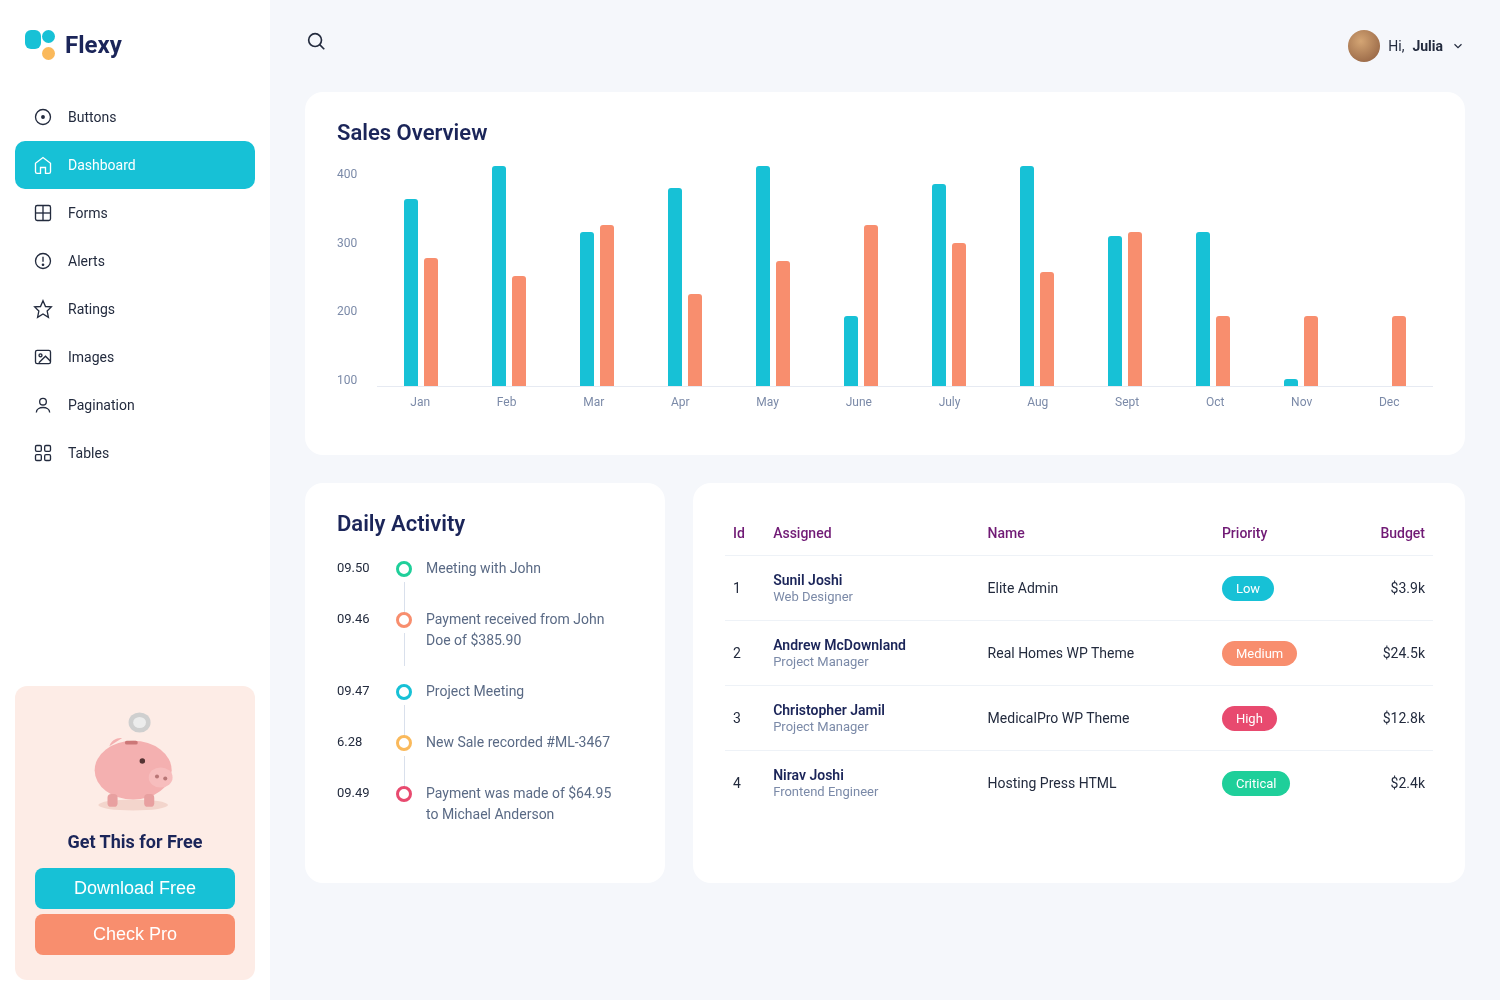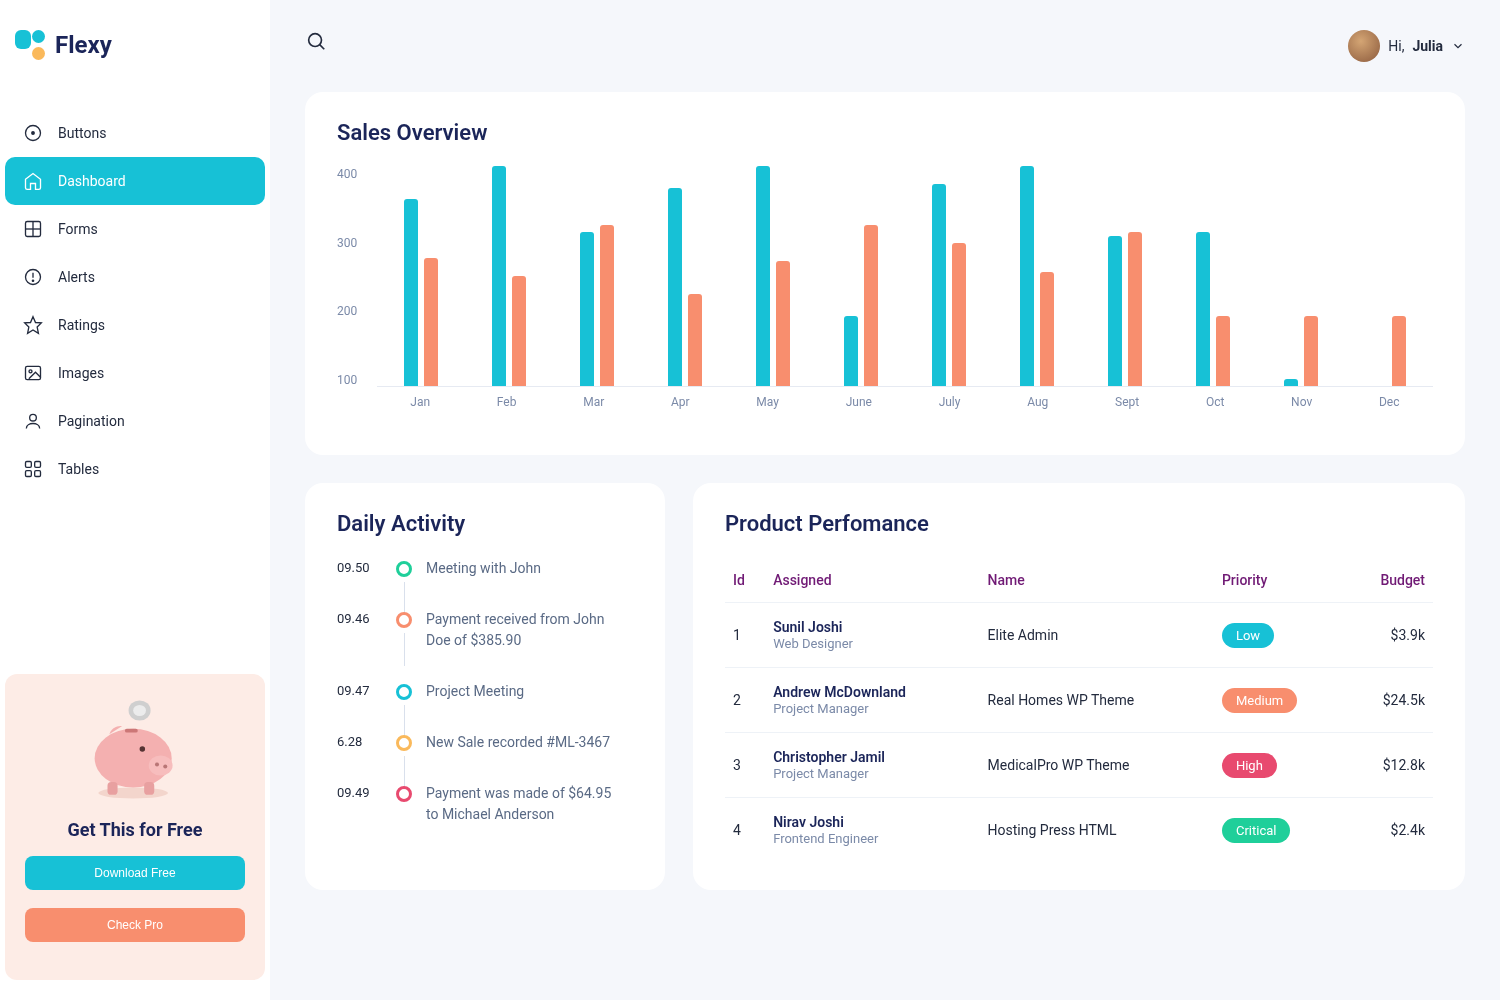--- a/index.html
+++ b/index.html
@@ -1,31 +1,31 @@
 <!DOCTYPE html>
 <html><head>
 <meta charset="utf-8">
 <style>
 *{box-sizing:border-box;margin:0;padding:0}
 body{font-family:-apple-system,BlinkMacSystemFont,'Segoe UI',Roboto,sans-serif;background:#f5f7fb;color:#232b3e;font-size:14px;width:1500px;height:1000px;overflow:hidden}
 .layout{display:flex;height:100%}
-.sidebar{width:270px;background:#fff;padding:20px 5px;display:flex;flex-direction:column;gap:24px}
+.sidebar{width:270px;background:#fff;padding:20px 15px;display:flex;flex-direction:column;gap:8px}
 .logo{display:flex;align-items:center;gap:10px;padding:10px 10px 25px}
 .logo-mark{width:30px;height:30px;position:relative}
 .logo-mark .a{position:absolute;width:16px;height:19px;background:#17c1d6;border-radius:6px;left:0;top:0}
 .logo-mark .b{position:absolute;width:13px;height:13px;background:#17c1d6;border-radius:50%;right:0;top:0}
 .logo-mark .c{position:absolute;width:13px;height:13px;background:#fab95b;border-radius:50%;right:0;bottom:0}
 .logo-text{font-size:24px;font-weight:700;color:#1b2559}
 .nav-item{display:flex;align-items:center;gap:15px;padding:14px 18px;border-radius:10px;cursor:pointer;color:#232b3e}
 .nav-item.active{background:#17c1d6;color:#fff}
 .nav-item svg{width:20px;height:20px;stroke:currentColor;fill:none;stroke-width:1.6}
 .promo{margin-top:auto;background:#fdece6;border-radius:12px;padding:20px;text-align:center}
 .promo svg{width:110px;height:110px}
 .promo h3{font-size:18px;margin:12px 0 16px;color:#1b2559}
-.btn{display:block;width:100%;padding:10px;border:none;border-radius:8px;font-size:12px;cursor:pointer;margin-bottom:18px}
+.btn{display:block;width:100%;padding:10px;border:none;border-radius:8px;font-size:18px;cursor:pointer;margin-bottom:5px}
 .btn-teal{background:#17c1d6;color:#fff}
 .btn-coral{background:#f88e6e;color:#fff}
 .main{flex:1;padding:20px 35px;overflow:auto}
 .topbar{display:flex;align-items:flex-start;justify-content:space-between;padding:10px 0 30px}
 .search svg{width:22px;height:22px;stroke:#232b3e;fill:none;stroke-width:1.8}
 .user{display:flex;align-items:center;gap:8px;cursor:pointer}
 .user .avatar{width:32px;height:32px;border-radius:50%;background:radial-gradient(circle at 40% 35%,#d4a574,#8b5a3c)}
 .user strong{font-weight:700}
 .card{background:#fff;border-radius:18px;padding:28px 32px;margin-bottom:28px}
 .card h2{font-size:22px;font-weight:600;margin-bottom:22px;color:#1b2559}
@@ -268,21 +268,20 @@
               <div class="atext">New Sale recorded #ML-3467</div>
             </div>
             <div class="activity-row">
               <div class="atime">09.49</div>
               <div class="acircle" style="border-color:#e84a6f"></div>
               <div class="atext">Payment was made of $64.95 to Michael Anderson</div>
             </div>
           </div>
     </div>
     <div class="card col2">
-      <h2>Product Perfomance</h2>
       <table>
         <thead>
               <tr id="thead">
                 <th>Id</th>
                 <th>Assigned</th>
                 <th>Name</th>
                 <th>Priority</th>
                 <th>Budget</th>
               </tr>
             </thead>

